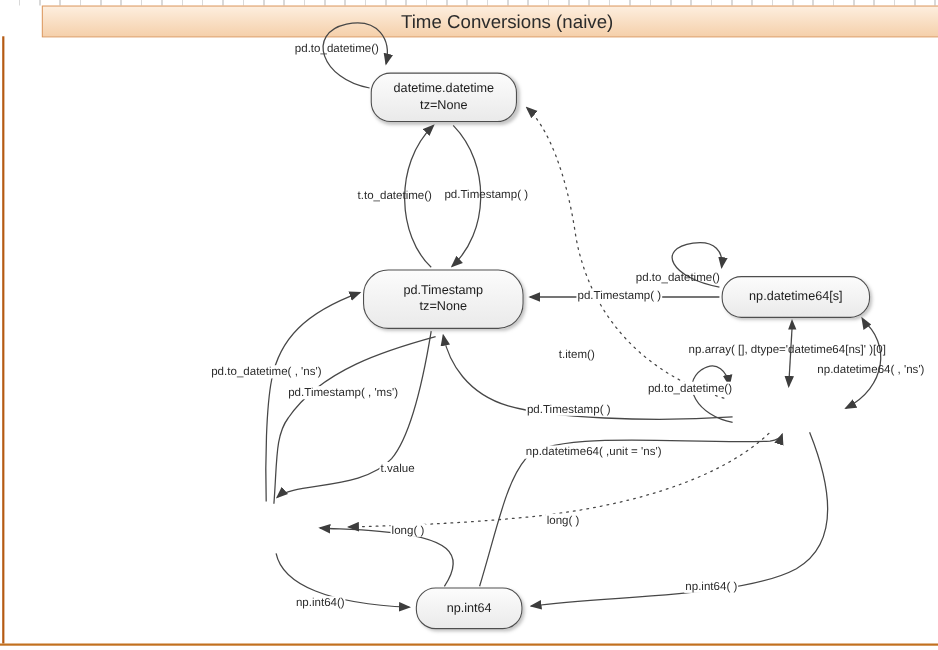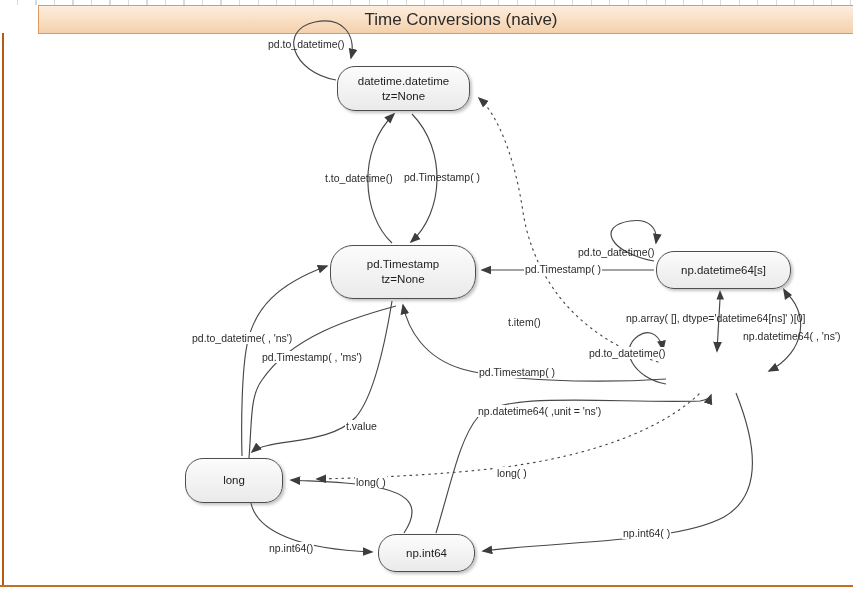--- a/index.html
+++ b/index.html
@@ -70,23 +70,20 @@
     <span>datetime.datetime</span>
     <span>tz=None</span>
   </div>
   <div class="node" style="left:330px;top:245px;width:146px;height:54px;border-radius:23px;">
     <span>pd.Timestamp</span>
     <span>tz=None</span>
   </div>
   <div class="node" style="left:656px;top:251px;width:135px;height:38px;">
     <span>np.datetime64[s]</span>
   </div>
-  <div class="node" style="left:185px;top:458px;width:98px;height:45px;">
-    <span>long</span>
-  </div>
   <div class="node" style="left:378px;top:534px;width:97px;height:38px;">
     <span>np.int64</span>
   </div>
 
   <div class="elabel" style="left:268px;top:38px;">pd.to_datetime()</div>
   <div class="elabel" style="left:325px;top:172px;text-align:right;">t.to_datetime()</div>
   <div class="elabel" style="left:404px;top:171px;">pd.Timestamp( )</div>
   <div class="elabel bg" style="left:524px;top:263px;">pd.Timestamp( )</div>
   <div class="elabel" style="left:578px;top:246px;">pd.to_datetime()</div>
   <div class="elabel bg" style="left:588px;top:347px;">pd.to_datetime()</div>

